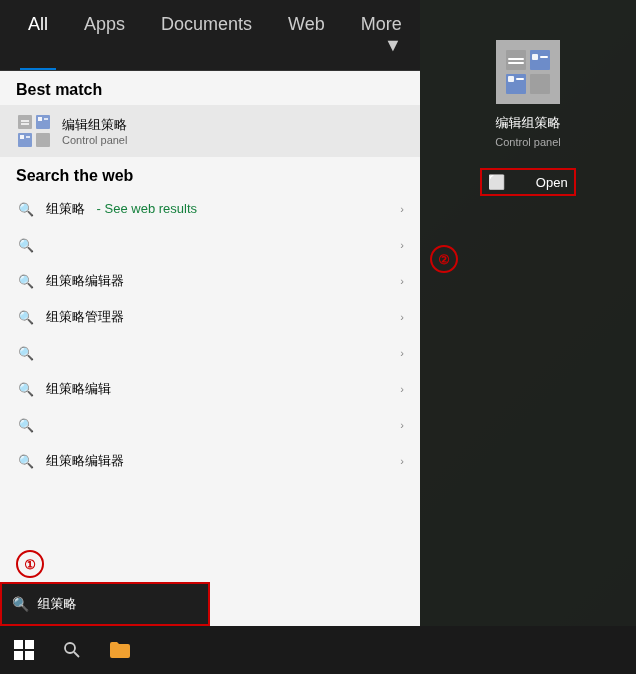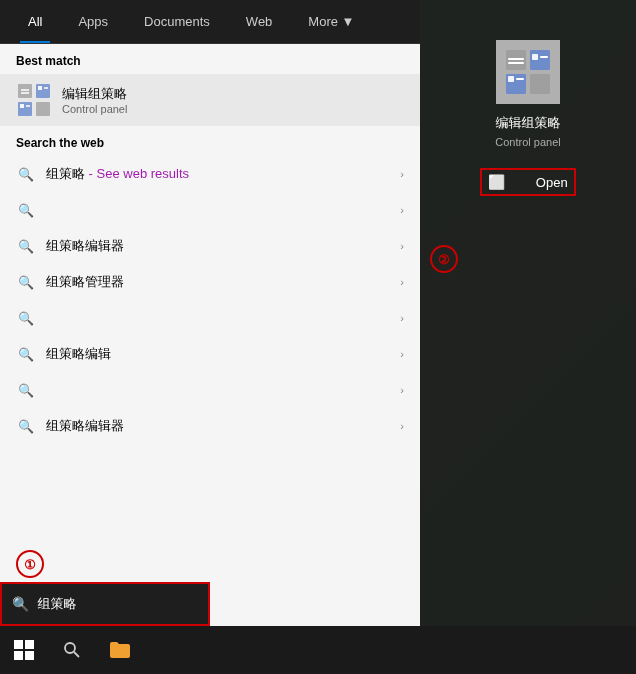--- a/index.html
+++ b/index.html
@@ -35,23 +35,24 @@
     
     .nav-tabs {
       display: flex;
       background: #1e1e1e;
       border-bottom: 1px solid #333;
       padding: 0 10px;
     }
     .nav-tab {
       color: #ccc;
       padding: 14px 18px;
-      font-size: 13px;
+      font-size: 18px;
       cursor: pointer;
       position: relative;
+      text-align: right;
     }
     .nav-tab.active {
       color: #fff;
     }
     .nav-tab.active::after {
       content: '';
       position: absolute;
       bottom: 0;
       left: 10px;
       right: 10px;
@@ -61,21 +62,21 @@
 
     
     .search-results {
       flex: 1;
       overflow-y: auto;
       background: #f5f5f5;
       padding: 0;
     }
 
     .section-label {
-      font-size: 12px;
+      font-size: 16px;
       font-weight: 700;
       color: #000;
       padding: 10px 16px 6px 16px;
       background: #f5f5f5;
     }
 
     .result-item {
       display: flex;
       align-items: center;
       padding: 8px 16px;
@@ -124,21 +125,22 @@
     }
 
     .web-result-text {
       font-size: 13px;
       color: #000;
     }
     .web-result-highlight {
       color: #000;
     }
     .web-result-suffix {
-      color: #a21caf;
+      color: #15803d;
+      margin-left: 8px;
     }
 
     .chevron {
       color: #888;
       font-size: 11px;
     }
 
     .search-icon-sm {
       width: 20px;
       height: 20px;

